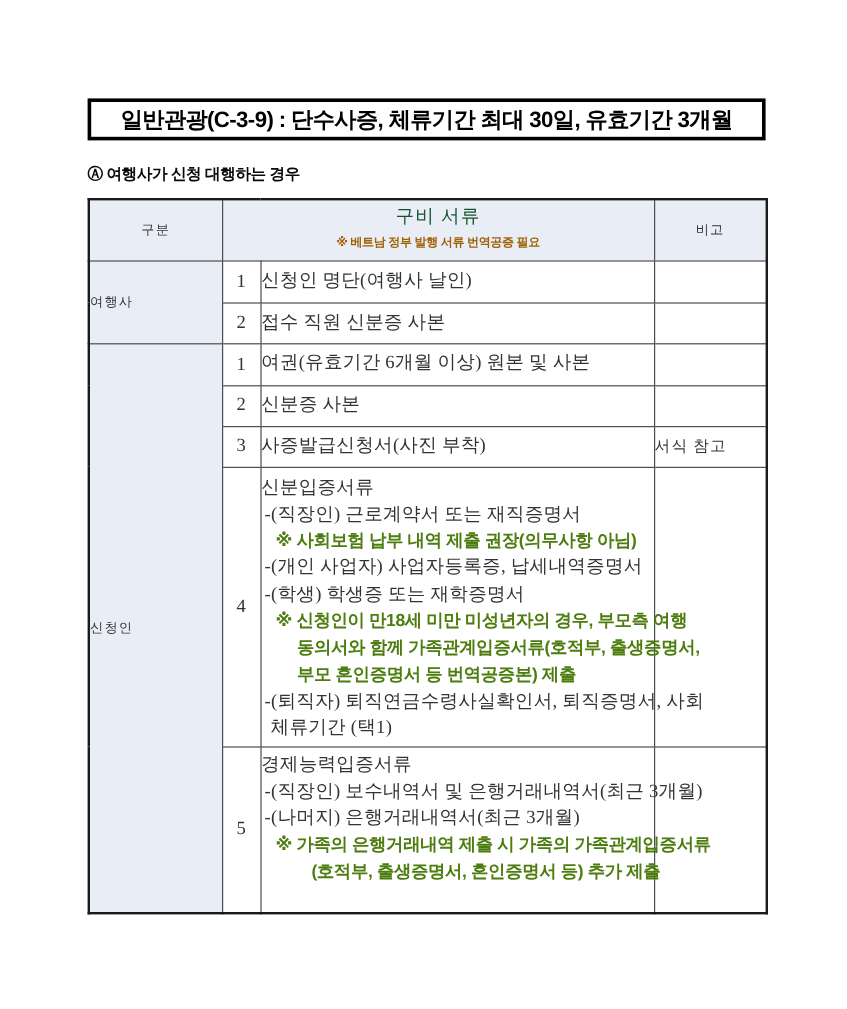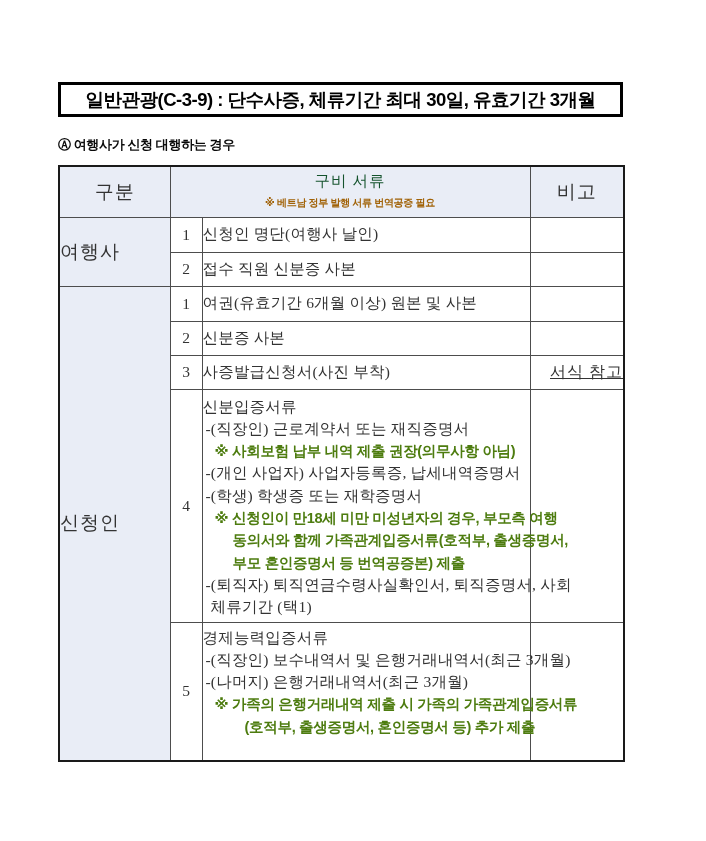--- a/index.html
+++ b/index.html
@@ -7,21 +7,21 @@
     position: relative;
     width: 706px;
     height: 841px;
     background: #ffffff;
     font-family: "Liberation Serif", "DejaVu Serif", serif;
     color: #333333;
     overflow: hidden;
   }
   .content {
     position: absolute;
-    left: 58px;
+    left: 73px;
     top: 82px;
     width: 547px;
   }
   .title-box {
     box-sizing: border-box;
     width: 565px;
     height: 35px;
     border: 3px solid #000000;
     display: flex;
     align-items: center;
@@ -49,21 +49,21 @@
     border: 2px solid #1a1a1a;
   }
   table.req td, table.req th {
     border: 1px solid #4d4d4d;
     padding: 0;
     vertical-align: middle;
     font-weight: normal;
   }
   th.hdr, td.group {
     background: #e9edf6;
-    font-size: 19px;
+    font-size: 11px;
     color: #333333;
     letter-spacing: 1px;
   }
   th.hdr-docs { background: #e9edf6; text-align: center; }
   .docs-title {
     font-size: 15.5px;
     color: #14532d;
     letter-spacing: 1px;
     line-height: 21px;
   }
@@ -81,25 +81,24 @@
     color: #333333;
   }
   td.doc {
     padding: 5px 6px 5px 8px;
     font-size: 15.5px;
     vertical-align: middle;
   }
   td.doc.tall { vertical-align: top; padding-top: 6px; }
   td.doc.pad-top { padding-top: 4px; }
   td.note {
-    text-align: right;
-    font-size: 16px;
+    text-align: left;
+    font-size: 13px;
     color: #333333;
     letter-spacing: 1px;
-    text-decoration: underline;
   }
   .line {
     line-height: 22.3px;
     color: #333333;
     letter-spacing: 0.2px;
     white-space: nowrap;
   }
   .line.gothic {
     font-family: "Liberation Sans", "DejaVu Sans", sans-serif;
     font-weight: bold;

